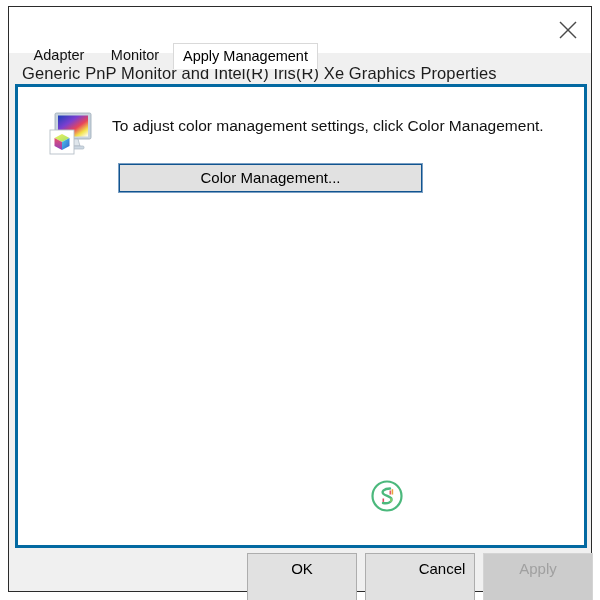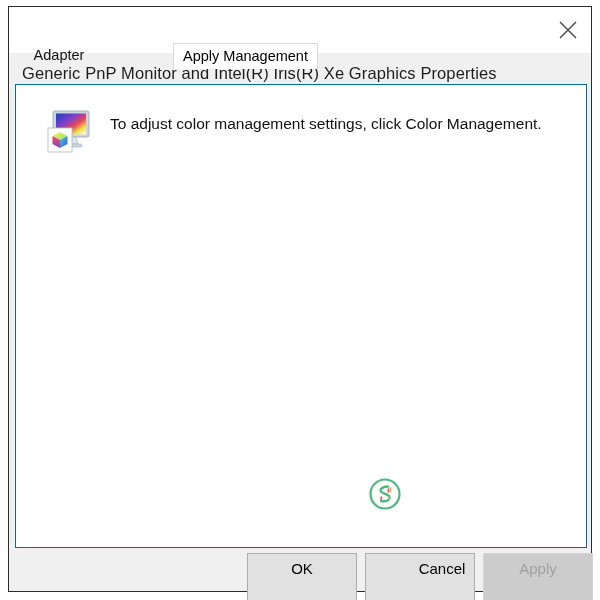--- a/index.html
+++ b/index.html
@@ -84,21 +84,21 @@
   }
 
   
   .panel {
     position: absolute;
     left: 6px;
     top: 77px;
     width: 572px;
     height: 464px;
     background: #ffffff;
-    border: 1px solid #0369a1;
+    border: 3px solid #0369a1;
     box-sizing: border-box;
   }
 
   .icon-monitor {
     position: absolute;
     left: 30px;
     top: 23px;
     width: 52px;
     height: 52px;
   }
@@ -178,20 +178,23 @@
         <line x1="1" y1="1" x2="17" y2="17" stroke="#4a4a4a" stroke-width="1.4"></line>
         <line x1="17" y1="1" x2="1" y2="17" stroke="#4a4a4a" stroke-width="1.4"></line>
       </svg>
     </div>
   </div>
 
   <div class="tabstrip">
     <div class="tab" style="left:6px; width:76px;">
       <span>Adapter</span>
     </div>
+    <div class="tab" style="left:82px; width:76px;">
+      <span>Monitor</span>
+    </div>
     <div class="tab selected" style="left:158px; width:145px;">
       <span>Apply Management</span>
     </div>
   </div>
 
   <div class="panel">
 
     <svg class="icon-monitor" viewBox="0 0 52 52">
       <defs>
         <linearGradient id="scr" x1="0" y1="0" x2="1" y2="1">
@@ -224,20 +227,21 @@
       <rect x="2" y="20" width="24" height="24" fill="#ffffff" stroke="#b7bfc7" stroke-width="0.9"></rect>
       <g transform="translate(6,24)">
         <path d="M8 0 L15.5 4 L8 8 L0.5 4 Z" fill="url(#cubeTop)"></path>
         <path d="M0.5 4 L8 8 L8 16 L0.5 12 Z" fill="url(#cubeL)"></path>
         <path d="M15.5 4 L8 8 L8 16 L15.5 12 Z" fill="url(#cubeR)"></path>
       </g>
     </svg>
 
     <div class="info-text">To adjust color management settings, click Color Management.</div>
 
+    <div class="cm-button">Color Management...</div>
 
     <svg class="watermark" viewBox="0 0 34 34">
       <circle cx="17" cy="17" r="14.5" fill="none" stroke="#4bb87c" stroke-width="2.2"></circle>
       <path d="M20 9.5 C14 9.5, 11 12.5, 13.5 15 C15.5 17, 21 17.5, 21.5 20
                C22 23, 18 25, 13 24" fill="none" stroke="#4bb87c" stroke-width="2.4" stroke-linecap="round"></path>
       <rect x="19.5" y="11.5" width="1.6" height="4" fill="#e4566d"></rect>
       <rect x="21.6" y="10.2" width="1.6" height="5.3" fill="#e8a33c"></rect>
       <rect x="12.5" y="19.5" width="1.6" height="3.4" fill="#d94f63"></rect>
       <rect x="20.2" y="19.2" width="1.6" height="3.8" fill="#8bd06a"></rect>
     </svg>

